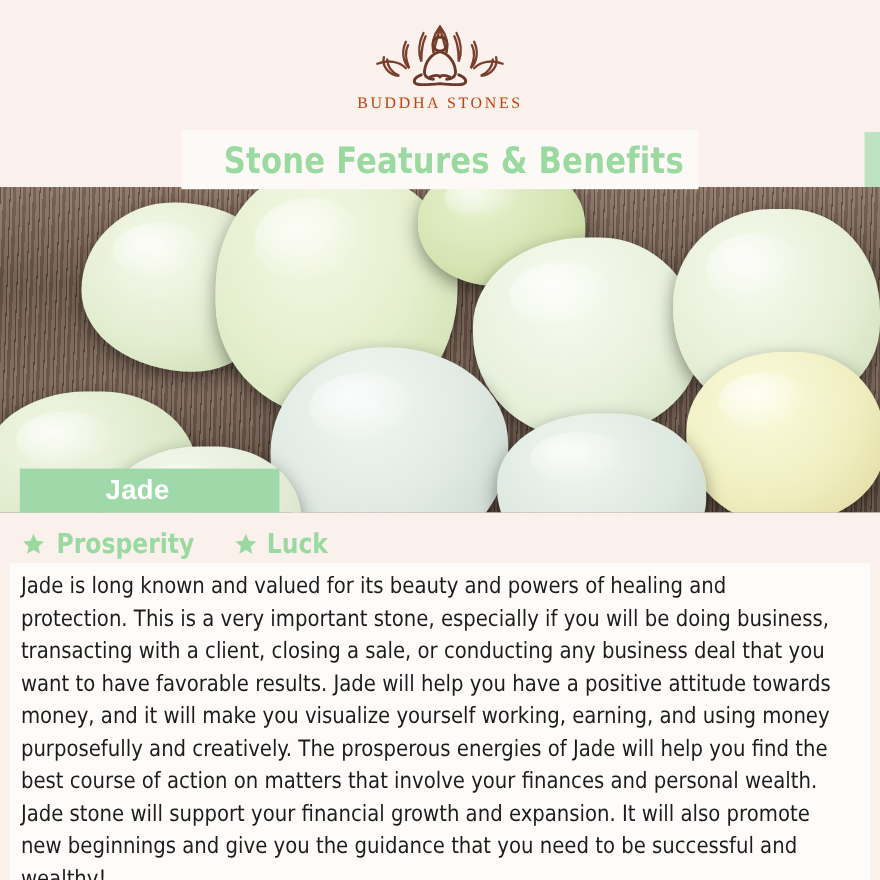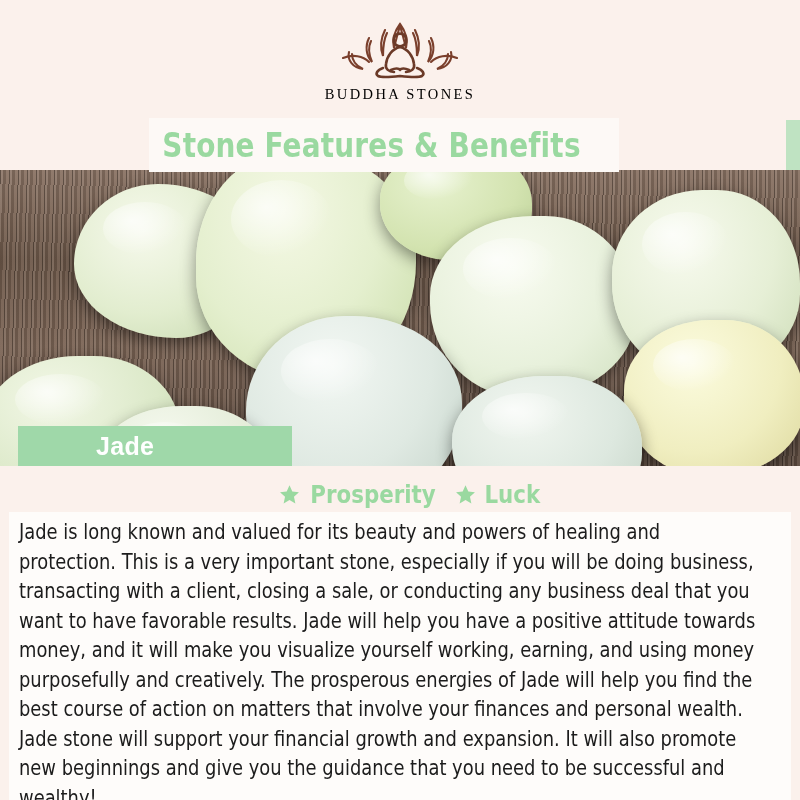--- a/index.html
+++ b/index.html
@@ -107,36 +107,36 @@
   .logo-mark {
     width: 150px;
     height: 62px;
     display: block;
   }
   .logo-word {
     margin-top: 6px;
     font-family: "Liberation Serif", serif;
     font-size: 14.5px;
     letter-spacing: 2.4px;
-    color: #000000;
+    color: #c2410c;
     font-weight: 400;
   }
 
   
   .title-band {
     position: absolute;
     z-index: 4;
     top: 118px;
-    left: 149px;
+    left: 165px;
     width: 470px;
     height: 54px;
     background: #fdf9f6;
     display: flex;
     align-items: center;
-    justify-content: flex-start;
+    justify-content: flex-end;
   }
   .title-text {
     font-family: "Liberation Sans Narrow", "DejaVu Sans Condensed", "Liberation Sans", sans-serif;
     font-weight: 700;
     font-size: 33px;
     color: #9ad9a0;
     letter-spacing: .2px;
     transform: scaleX(.94);
     white-space: nowrap;
   }
@@ -202,21 +202,21 @@
         background: radial-gradient(ellipse at 38% 26%, #f5f9ee, #e3ecd8 58%, #cadbc0 100%); }
   .s10 { left: 452px; top: 206px; width: 190px; height: 140px;
         background: radial-gradient(ellipse at 38% 28%, #f1f6f0, #dde8df 56%, #c4d3c6 100%); }
 
   
   .jade-bar {
     position: absolute;
     z-index: 5;
     left: 18px;
     top: 426px;
-    width: 274px;
+    width: 236px;
     height: 40px;
     background: #9fd8a9;
     display: flex;
     align-items: center;
   }
   .jade-text {
     color: #ffffff;
     font-weight: 700;
     font-size: 25px;
     margin-left: 78px;
@@ -229,22 +229,21 @@
     z-index: 3;
     top: 466px;
     left: 0;
     width: 800px;
     height: 334px;
     background: #fbf1ec;
   }
   .benefits {
     display: flex;
     align-items: center;
-    justify-content: center;
-    gap: 16px;
+    gap: 33px;
     height: 40px;
     padding-top: 8px;
     padding-left: 20px;
   }
   .benefit {
     display: flex;
     align-items: center;
     gap: 7px;
   }
   .star {

